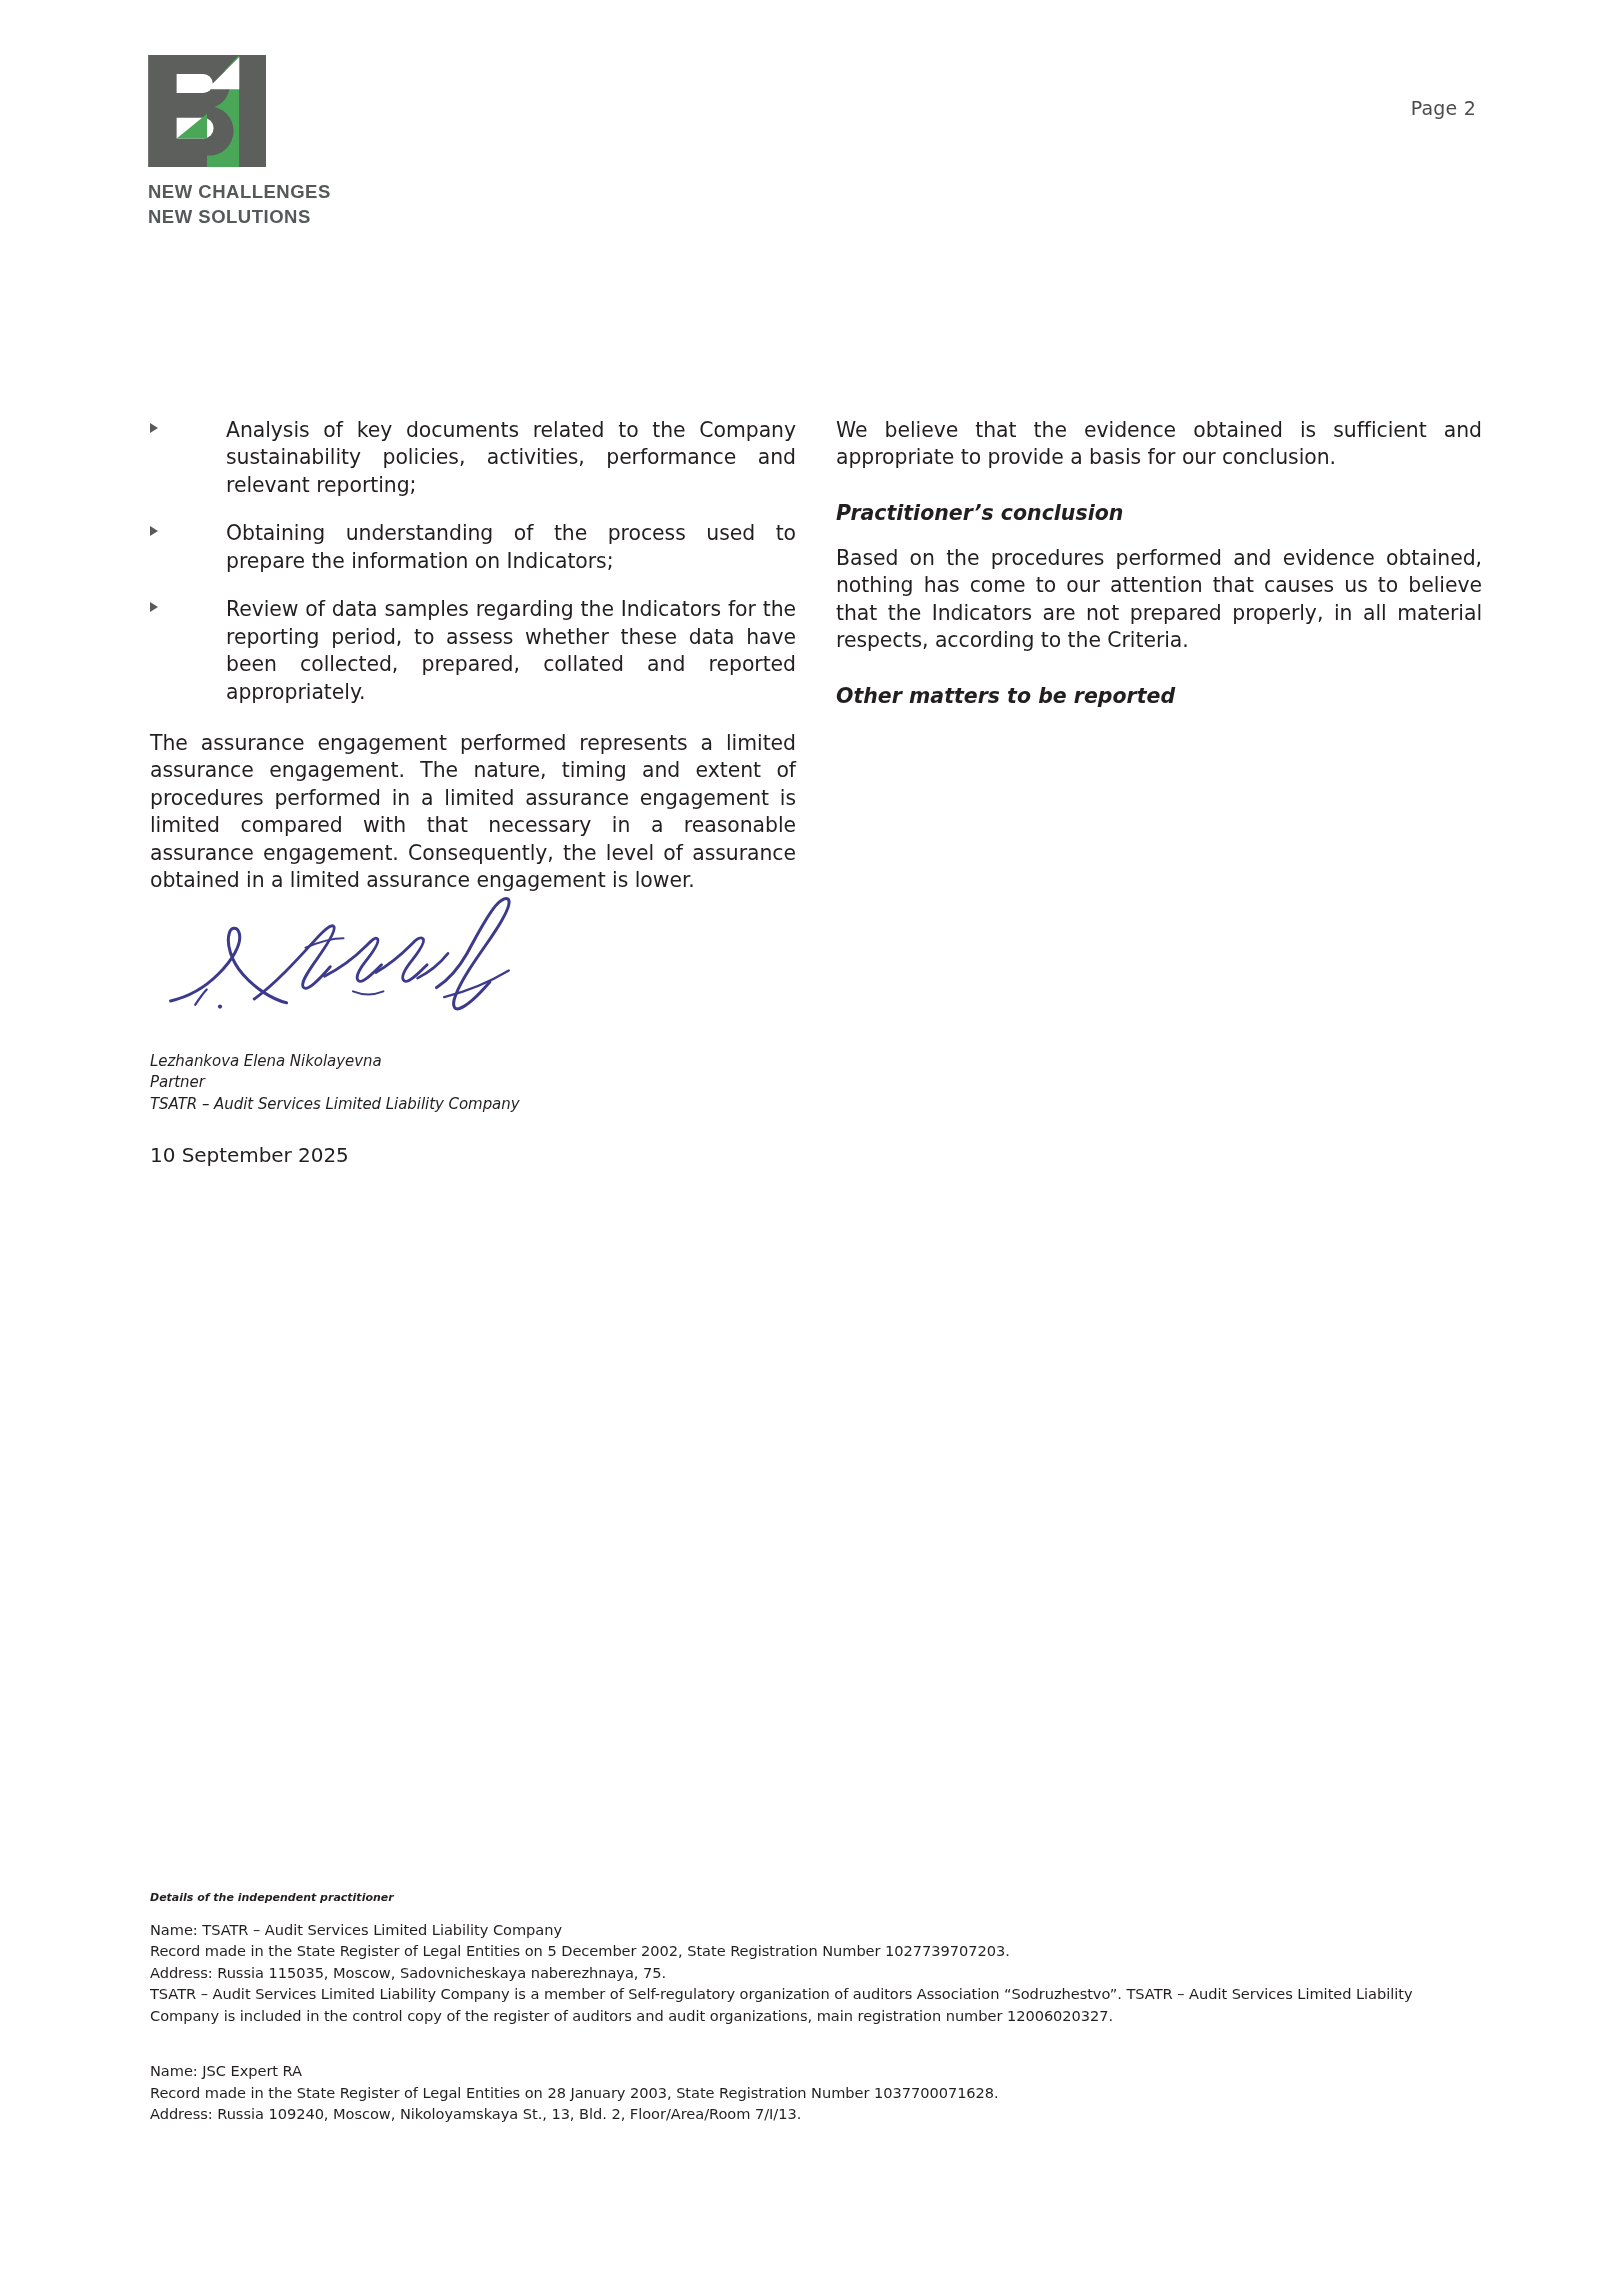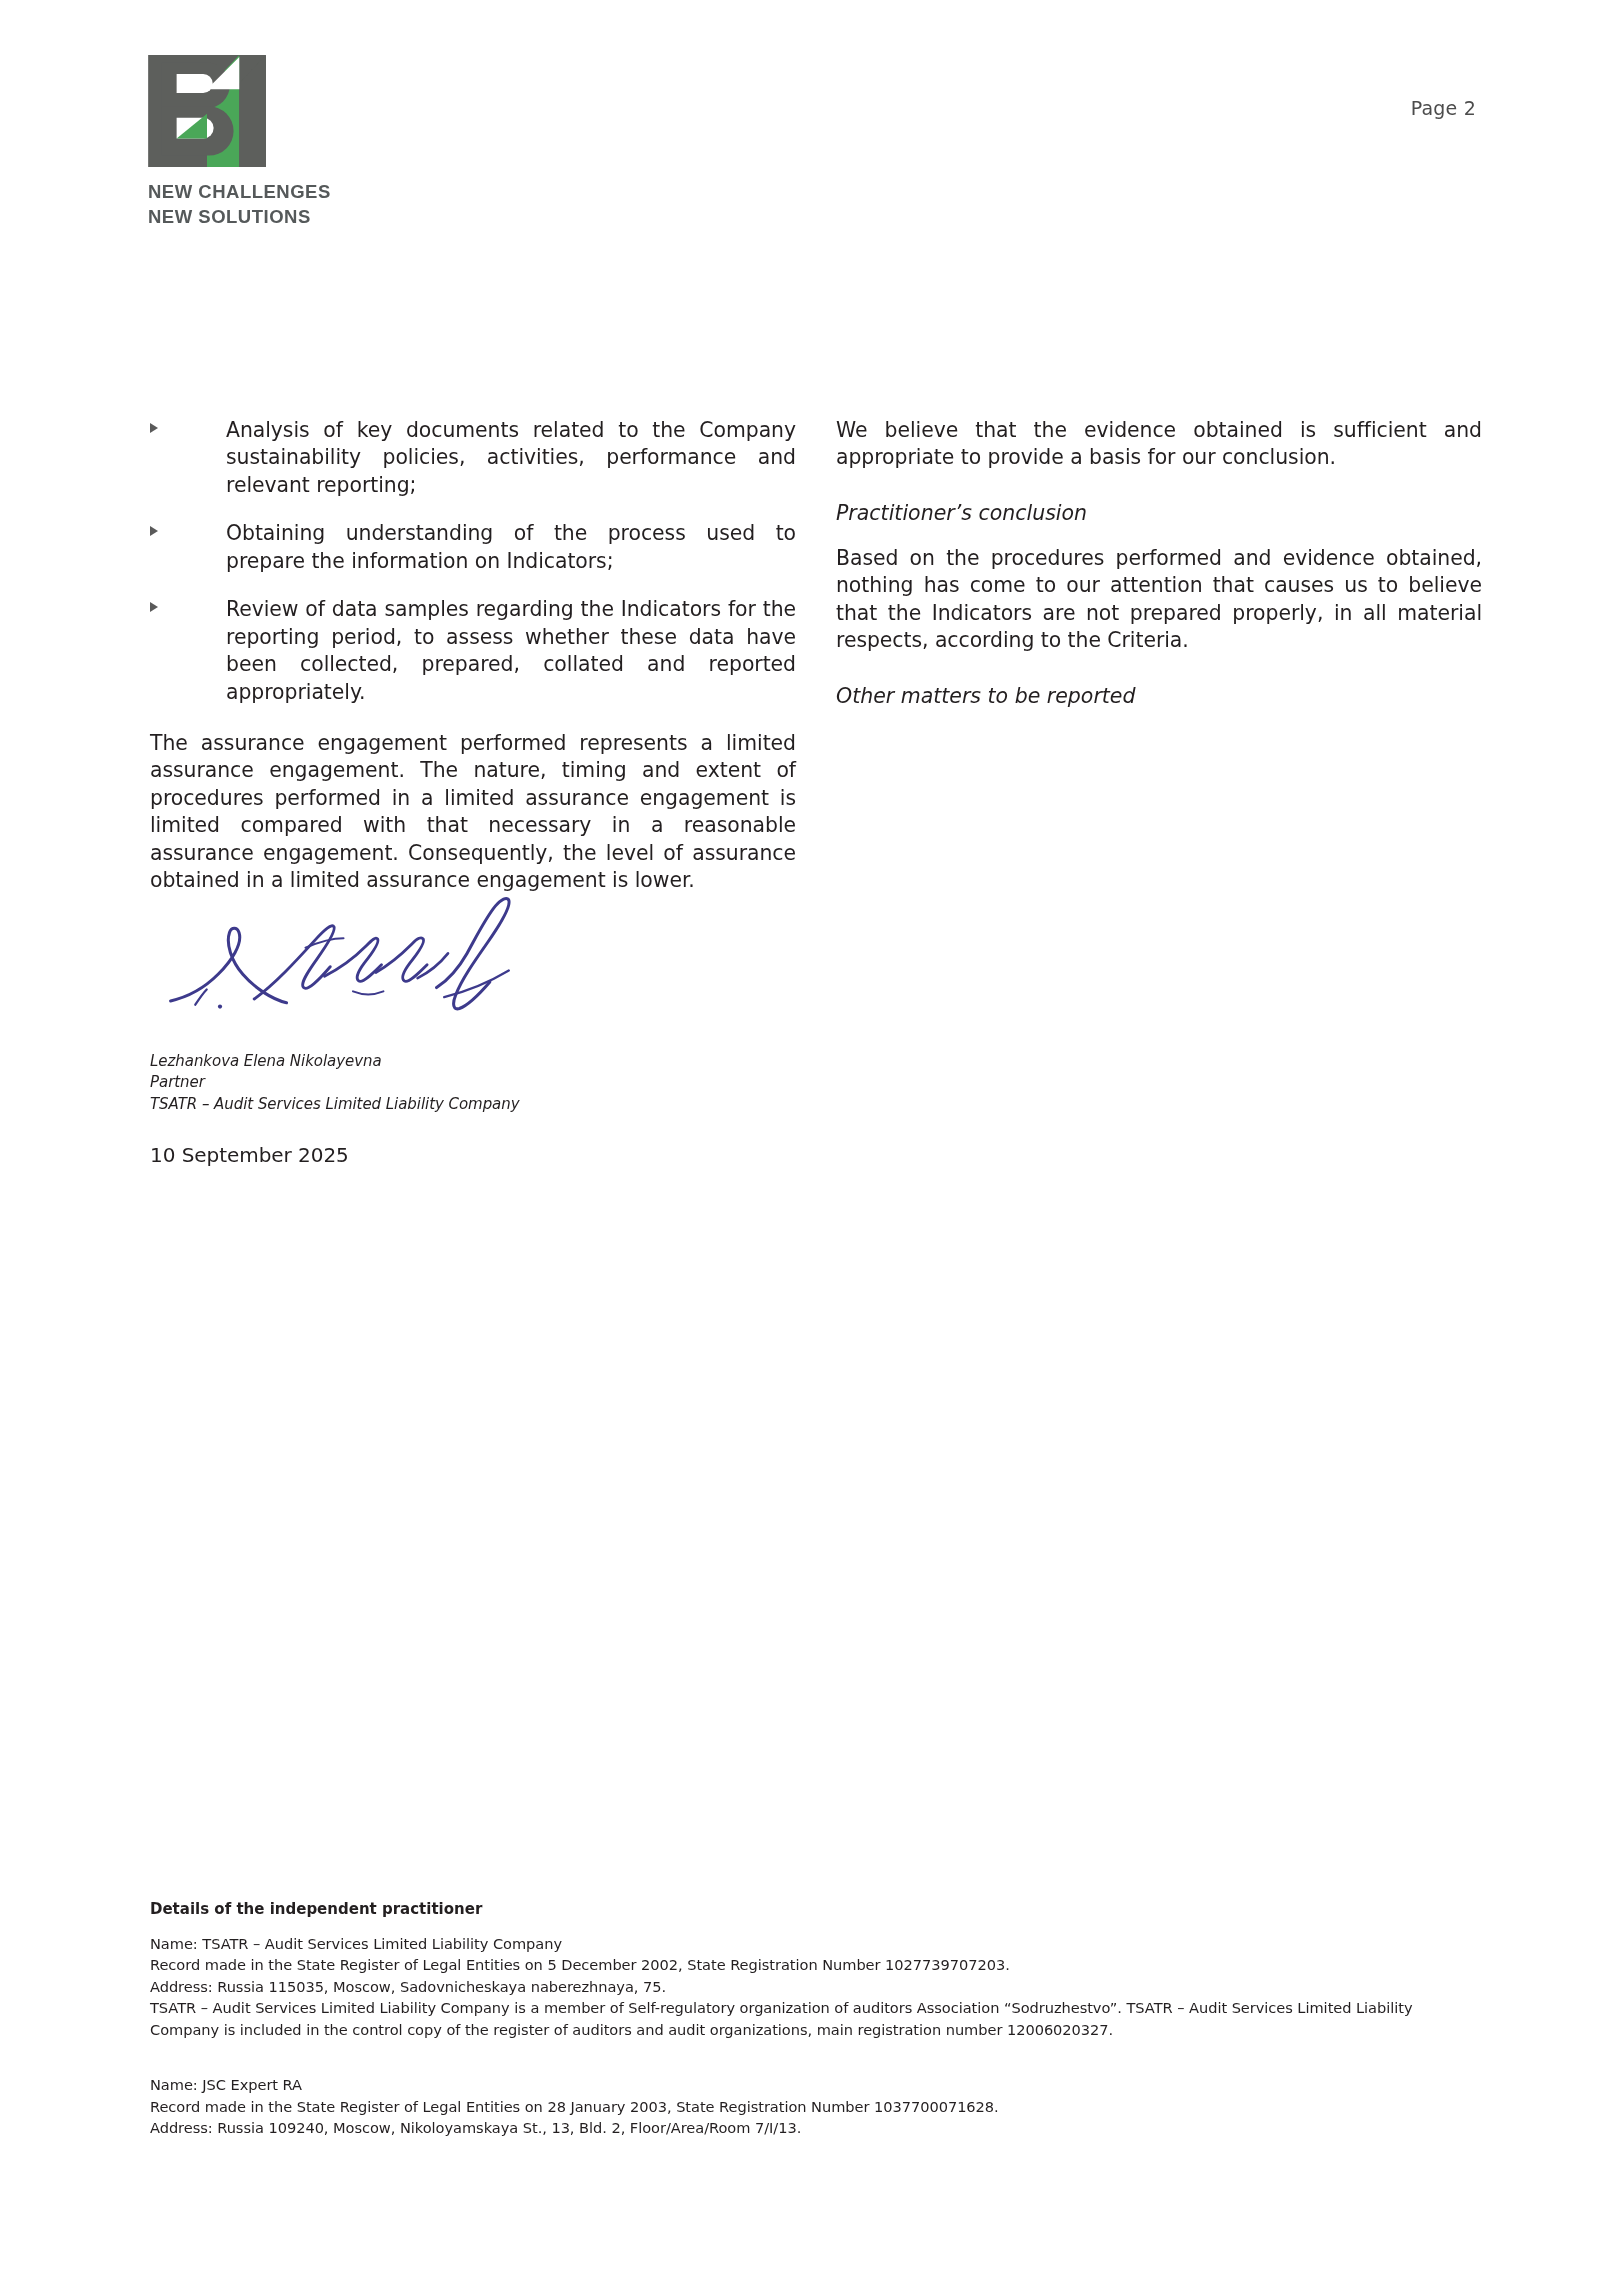--- a/index.html
+++ b/index.html
@@ -82,21 +82,21 @@
     line-height: 1.345;
     text-align: justify;
     margin: 0 0 21px 0;
     color: #231f20;
     letter-spacing: -0.05px;
   }
   .para.last { margin-bottom: 8px; }
 
   .heading {
     font-family: "DejaVu Sans", sans-serif;
-    font-weight: normal;
+    font-weight: bold;
     font-style: italic;
     font-size: 20.5px;
     line-height: 1.3;
     margin: 28.5px 0 18px 0;
     color: #231f20;
   }
 
   ul.bullets {
     list-style: none;
     margin: 0 0 24px 0;
@@ -151,22 +151,23 @@
   
   .footer {
     position: absolute;
     left: 150px;
     top: 1888px;
     width: 1332px;
   }
   .footer-heading {
     font-family: "DejaVu Sans", sans-serif;
     font-weight: bold;
-    font-size: 15px;
-    margin: 12px 0 15px 0;
+    font-style: italic;
+    font-size: 11px;
+    margin: 3px 0 15px 0;
     color: #231f20;
   }
   .footer-block {
     font-size: 14.6px;
     line-height: 1.47;
     white-space: pre-line;
     color: #231f20;
     letter-spacing: -0.05px;
   }
   .footer-gap { height: 34px; }

